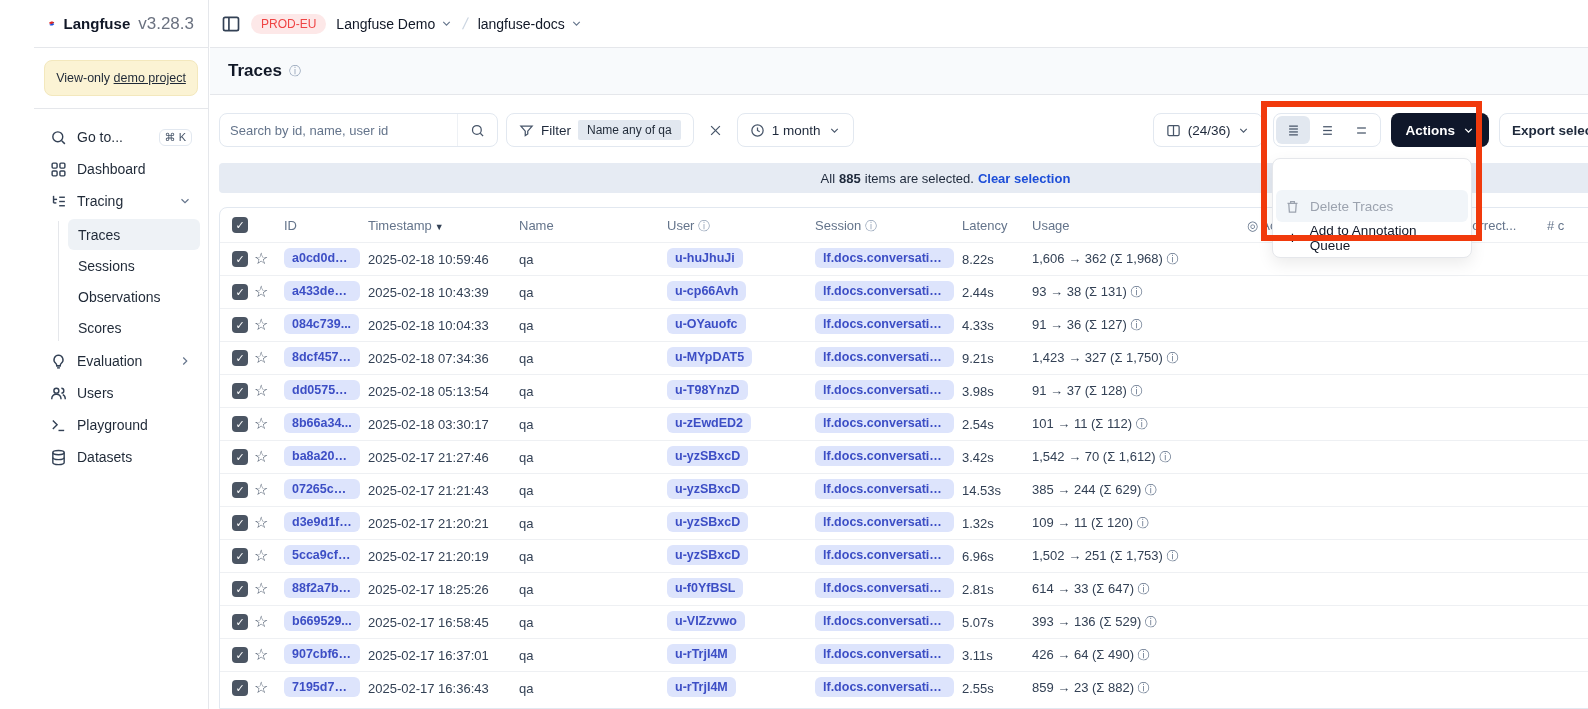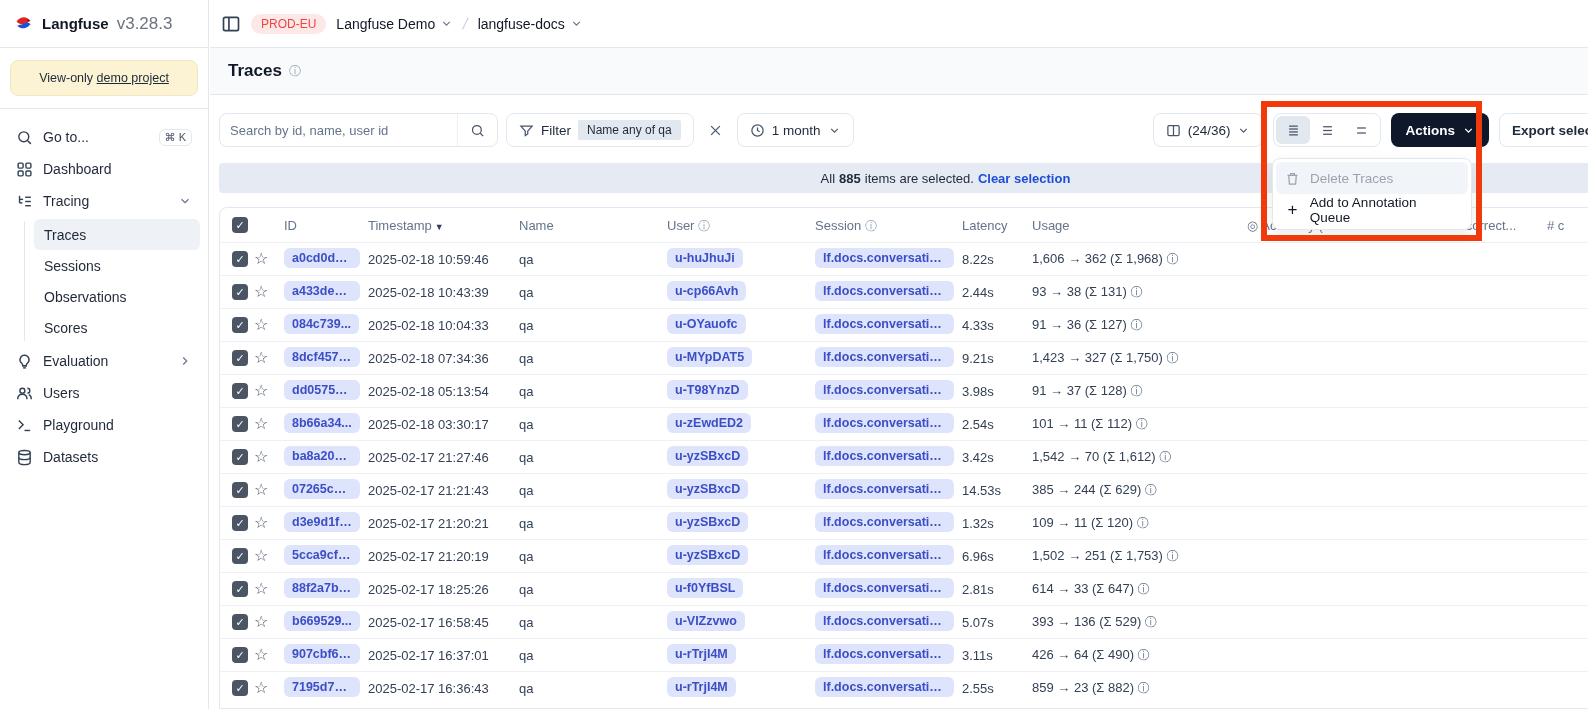--- a/index.html
+++ b/index.html
@@ -3,21 +3,21 @@
 <meta charset="utf-8">
 <style>
   * { margin:0; padding:0; box-sizing:border-box; }
   html,body { width:1588px; height:709px; overflow:hidden; background:#fff;
     font-family:"Liberation Sans", sans-serif; color:#1e293b; font-size:13px; }
   body { position:relative; }
   svg { display:block; }
 
   
   .sidebar { position:absolute; left:0; top:0; width:209px; height:709px;
-    background:#fff; border-right:1px solid #e5e7eb; }
+    background:#fff; border-right:1px solid #e5e7eb;padding-left:34px; }
   .sb-header { height:48px; display:flex; align-items:center; gap:8px;
     padding:0 14px; border-bottom:1px solid #e5e7eb; }
   .logo { width:20px; height:20px; }
   .brand { font-size:15px; font-weight:700; color:#111827; }
   .version { font-size:17px; color:#6b7280; }
   .viewonly-wrap { padding:12px 10px; border-bottom:1px solid #e5e7eb; }
   .viewonly { background:#fbf3d4; border:1px solid #f3e8bd; border-radius:8px;
     padding:10px 8px; text-align:center; font-size:12.5px; color:#1f2937; }
   .viewonly u { text-decoration:underline; }
   .nav { padding:12px 8px; }
@@ -113,21 +113,21 @@
   .sort { font-size:9px; color:#334155; margin-left:3px; }
   .usage-info { color:#64748b; font-size:12px; }
   .target-glyph { color:#64748b; margin-right:3px; }
 
   
   .menu { position:absolute; left:1272px; top:158px; width:200px; background:#fff;
     border:1px solid #e5e7eb; border-radius:8px; box-shadow:0 6px 16px rgba(0,0,0,.08);
     padding:3px; z-index:5; }
   .menu-item { display:flex; align-items:center; gap:10px; height:32px;
     padding:0 9px; border-radius:6px; font-size:13.5px; color:#111827; cursor:pointer; }
-  .menu-item.disabled { color:#9ca3af; background:#f1f5f9; }
+  .menu-item.disabled { color:#9ca3af; background:#f1f5f9;margin-top:28px; }
   .menu-item .micon { width:15px; height:15px; color:currentColor; flex:0 0 15px; }
   .plus-glyph { font-size:17px; color:#111827; width:15px; text-align:center; }
 
   
   .annotation-rect { position:absolute; left:1261px; top:101px; width:221px;
     height:140px; border:6px solid #f13a0c; z-index:10; pointer-events:none; }
 </style>
 </head>
 <body>
 

